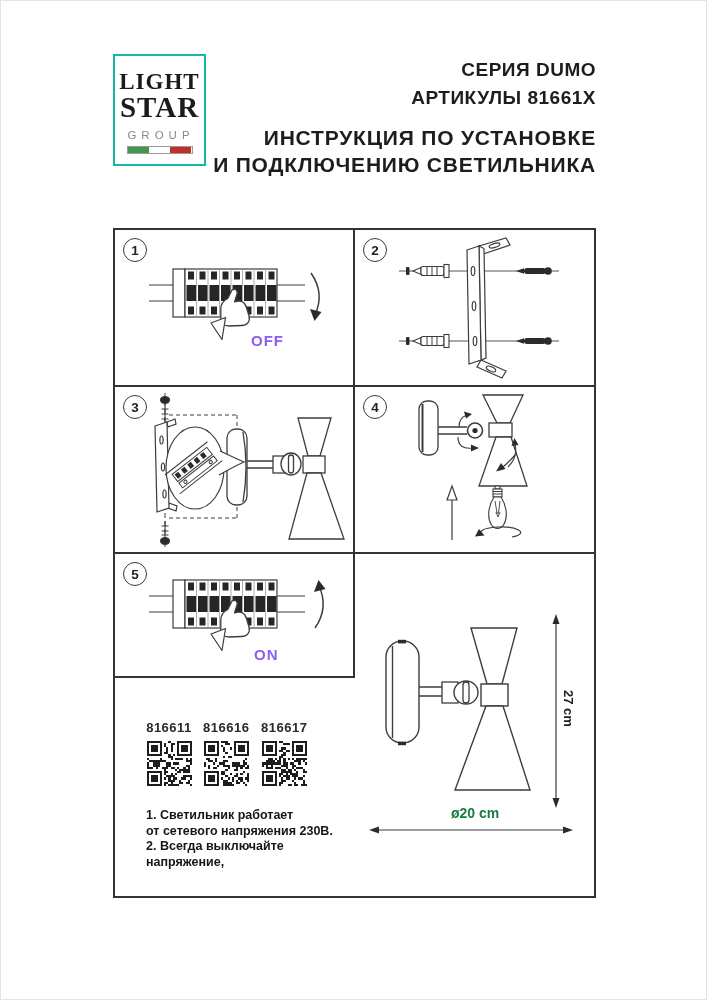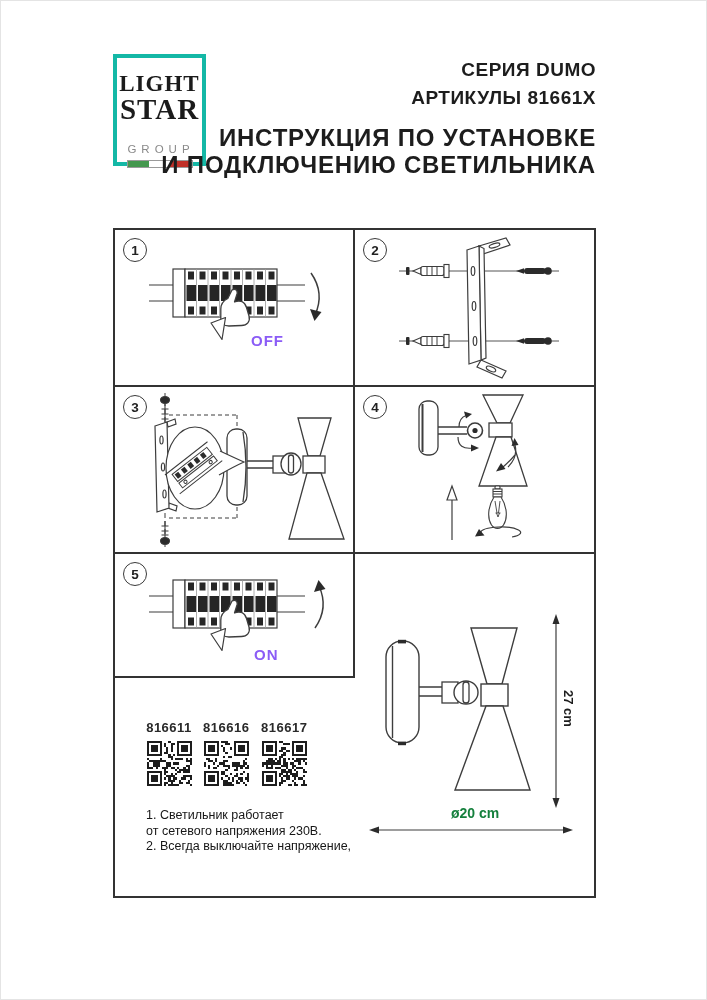--- a/index.html
+++ b/index.html
@@ -3,36 +3,36 @@
 <meta charset="utf-8">
 <style>
   html,body{margin:0;padding:0;background:#fff;}
   .sheet{position:relative;width:707px;height:1000px;background:#ffffff;
          font-family:"Liberation Sans",sans-serif;color:#1d1d1d;overflow:hidden;
          border:1px solid #e4e4e4;box-sizing:border-box;}
   .abs{position:absolute;}
   svg.ill{position:absolute;overflow:visible;}
 
   
-  .logo{left:112px;top:53px;width:93px;height:112px;border:4px solid #14b8a6;
+  .logo{left:112px;top:53px;width:93px;height:112px;border:2px solid #14b8a6;
         box-sizing:border-box;text-align:center;padding-top:14px;background:#fff;}
   .logo-light{font-family:"Liberation Serif",serif;font-weight:bold;font-size:23px;
               line-height:23px;letter-spacing:1px;color:#1b1b1b;}
   .logo-star{font-family:"Liberation Serif",serif;font-weight:bold;font-size:29px;
              line-height:28px;letter-spacing:1px;color:#1b1b1b;}
-  .logo-group{font-size:11.5px;letter-spacing:5px;color:#8a8a8a;margin-top:20px;
+  .logo-group{font-size:11.5px;letter-spacing:5px;color:#8a8a8a;margin-top:8px;
               padding-left:3px;line-height:12px;}
   .flag{width:66px;height:8px;margin:5px auto 0;display:flex;border:1px solid #9a9a9a;box-sizing:border-box;}
   .flag span{flex:1;height:100%;}
 
   
   .hdr{right:110px;top:58px;text-align:right;}
   .hdr-series{font-size:19px;font-weight:bold;letter-spacing:0.5px;line-height:22px;}
   .hdr-articles{font-size:19px;font-weight:bold;letter-spacing:0.5px;line-height:22px;margin-top:6px;}
-  .hdr-title{font-size:24px;font-weight:bold;letter-spacing:0.8px;line-height:27px;}
+  .hdr-title{font-size:21px;font-weight:bold;letter-spacing:0.8px;line-height:27px;}
   .hdr-title.first{margin-top:15px;}
 
   
   .grid{left:112px;top:227px;width:483px;height:670px;border:2px solid #333;box-sizing:border-box;background:#fff;}
   .panel{position:absolute;box-sizing:border-box;background:#fff;}
   .b-r{border-right:2px solid #333;}
   .b-b{border-bottom:2px solid #333;}
   .p1{left:0;top:0;width:240px;height:157px;}
   .p2{left:240px;top:0;width:239px;height:157px;}
   .p3{left:0;top:157px;width:240px;height:167px;}
@@ -44,21 +44,21 @@
   .stepnum{position:absolute;left:8px;top:8px;width:24px;height:24px;border:1.6px solid #3a3a3a;
            border-radius:50%;font-size:13.5px;font-weight:bold;text-align:center;line-height:24px;
            color:#222;box-sizing:border-box;}
   .step-label{position:absolute;font-size:15px;font-weight:600;letter-spacing:1px;color:#8b5cf6;}
 
   
   .prod{position:absolute;top:22px;width:46px;margin-top:20px;}
   .prod-num{text-align:center;font-size:13px;font-weight:bold;color:#2a2a2a;letter-spacing:0.5px;}
   .qr{width:45px;height:45px;margin:6px auto 0;}
 
-  .notes{position:absolute;left:31px;top:130px;font-size:12.5px;line-height:15.5px;color:#161616;}
+  .notes{position:absolute;left:31px;top:130px;font-size:12.5px;line-height:15.5px;color:#161616;font-weight:bold;}
 
   .dim-h{position:absolute;left:221px;top:136px;font-size:13px;font-weight:bold;
          transform:rotate(90deg);transform-origin:0 0;white-space:nowrap;color:#1d1d1d;}
   .dim-d{position:absolute;left:84px;top:251px;width:72px;text-align:center;
          font-size:14px;font-weight:bold;color:#15803d;}
 </style>
 </head>
 <body>
 
 <svg width="0" height="0" style="position:absolute">

